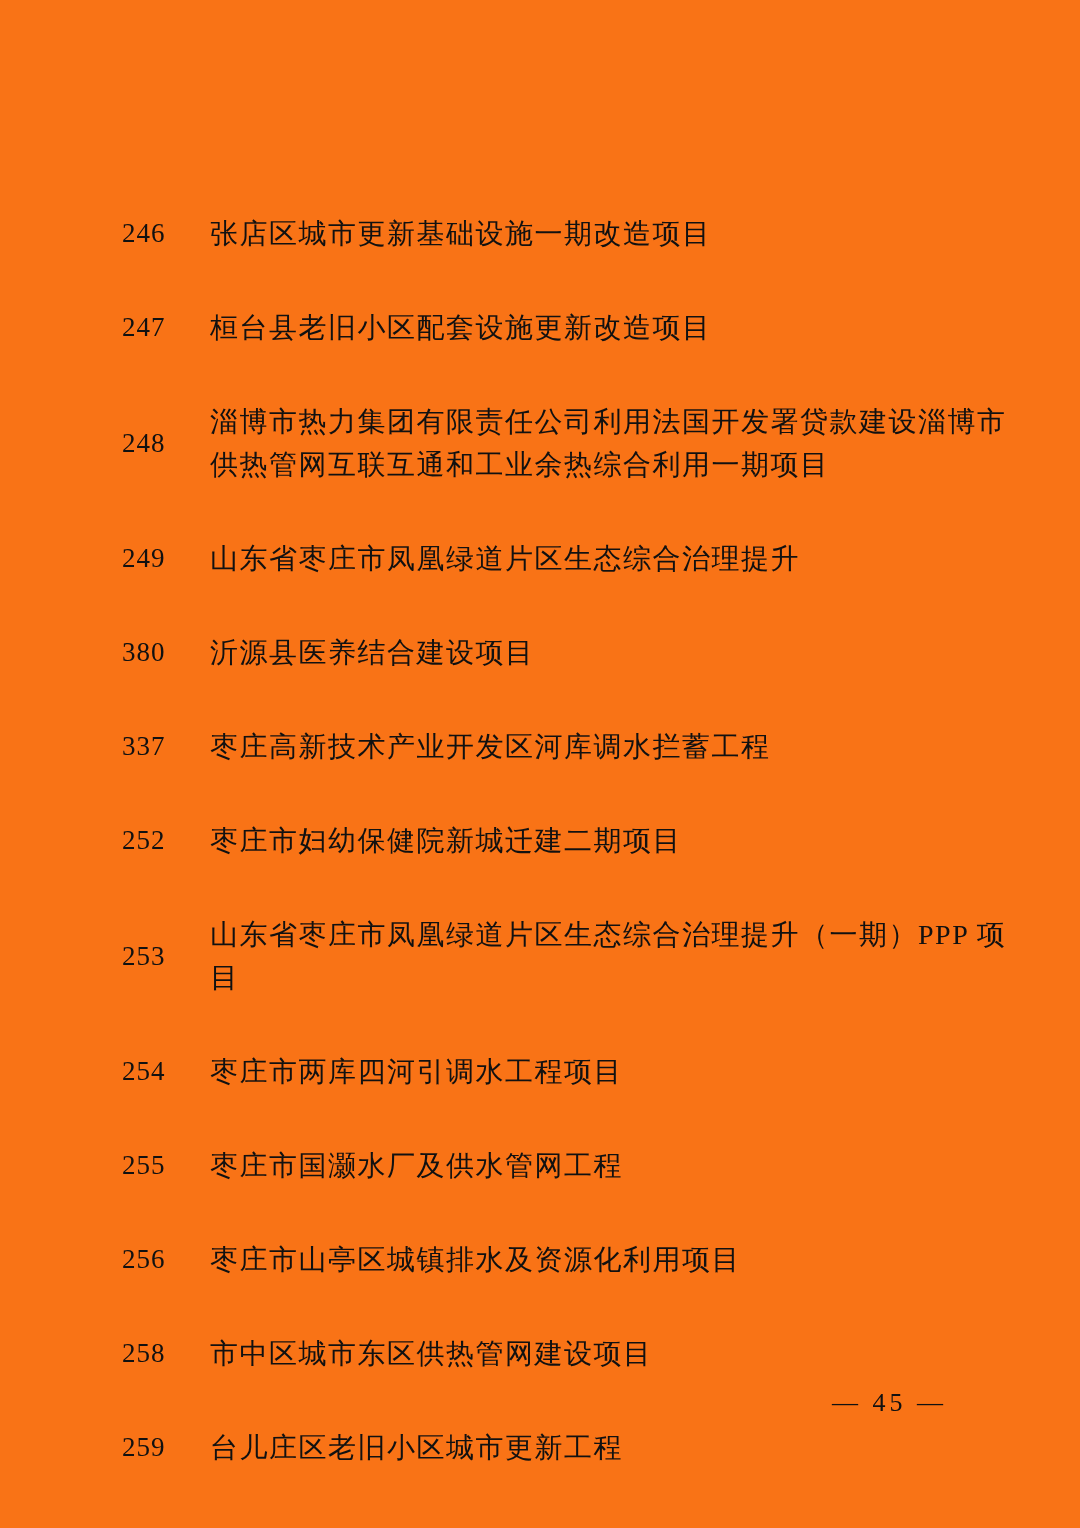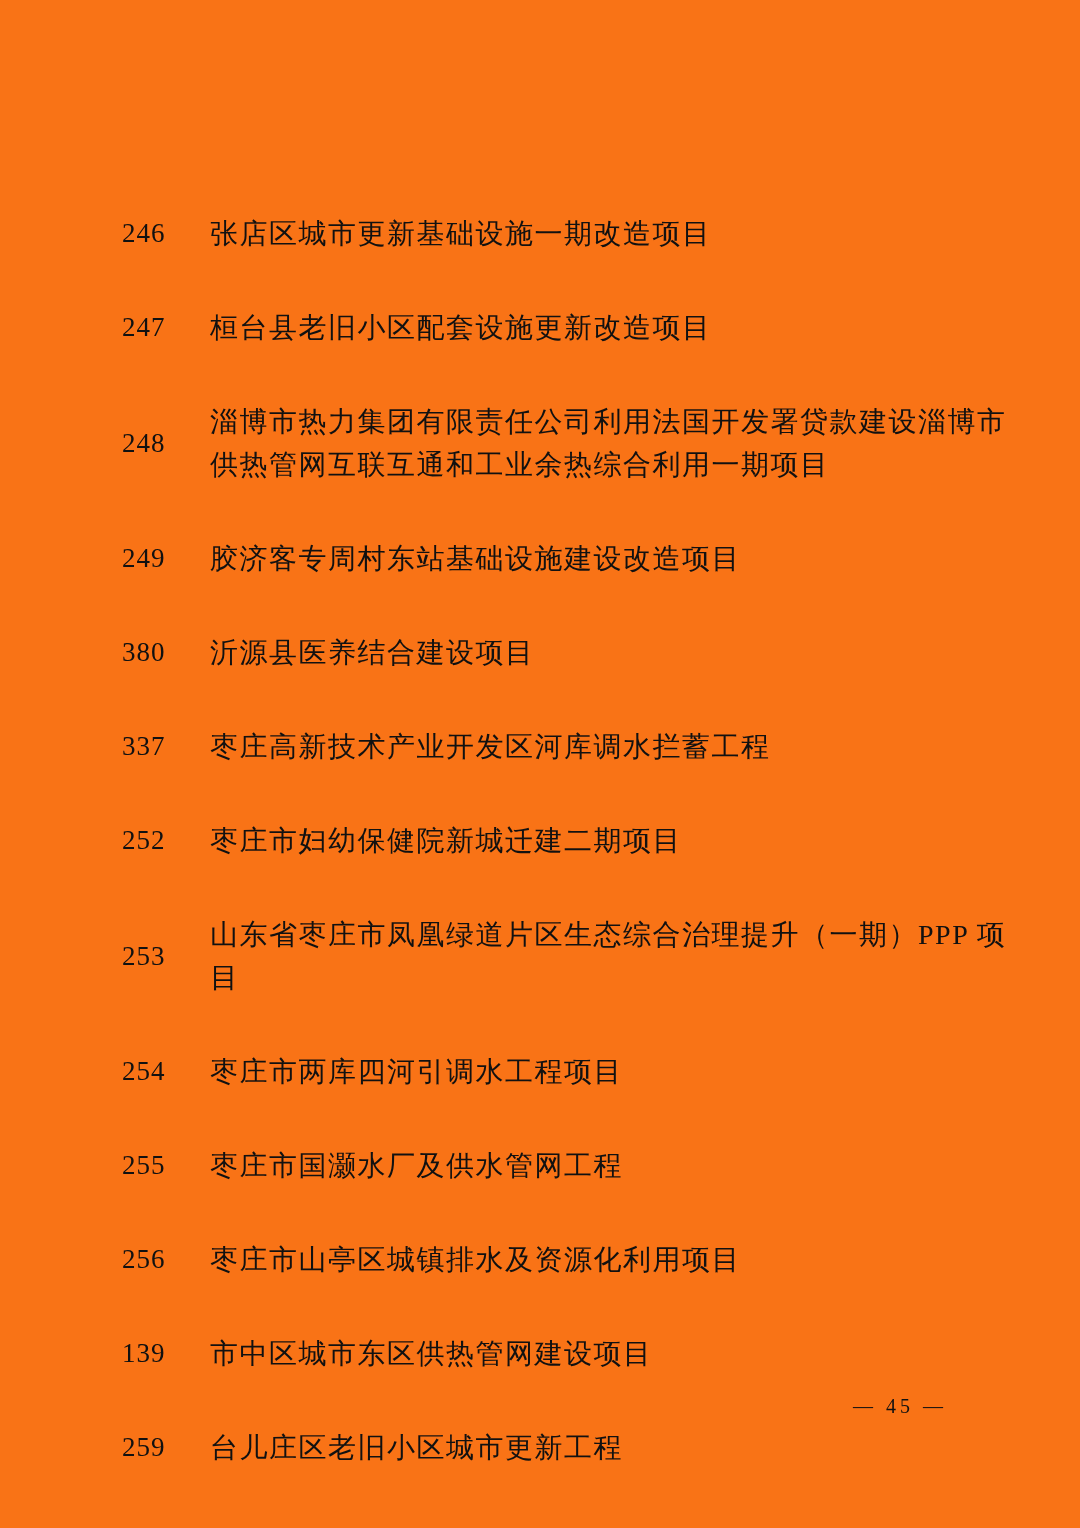--- a/index.html
+++ b/index.html
@@ -37,21 +37,21 @@
   .name {
     font-size: 28px;
     line-height: 43px;
     letter-spacing: 1.5px;
     font-family: Liberation Serif, serif;
   }
   .footer {
     position: absolute;
     right: 133px;
     bottom: 110px;
-    font-size: 20px;
+    font-size: 26px;
     letter-spacing: 4px;
     margin-top: 42px;
   }
 </style>
 </head>
 <body>
 
 <div class="page">
   <div class="list">
 
@@ -65,21 +65,21 @@
       <div class="name">桓台县老旧小区配套设施更新改造项目</div>
     </div>
 
     <div class="row">
       <div class="num">248</div>
       <div class="name">淄博市热力集团有限责任公司利用法国开发署贷款建设淄博市供热管网互联互通和工业余热综合利用一期项目</div>
     </div>
 
     <div class="row">
       <div class="num">249</div>
-      <div class="name">胶济客专周村东站基础设施建设改造项目</div>
+      <div class="name">山东省枣庄市凤凰绿道片区生态综合治理提升</div>
     </div>
 
     <div class="row">
       <div class="num">380</div>
       <div class="name">沂源县医养结合建设项目</div>
     </div>
 
     <div class="row">
       <div class="num">337</div>
       <div class="name">枣庄高新技术产业开发区河库调水拦蓄工程</div>
@@ -105,21 +105,21 @@
       <div class="name">枣庄市国灏水厂及供水管网工程</div>
     </div>
 
     <div class="row">
       <div class="num">256</div>
       <div class="name">枣庄市山亭区城镇排水及资源化利用项目</div>
     </div>
 
 
     <div class="row">
-      <div class="num">139</div>
+      <div class="num">258</div>
       <div class="name">市中区城市东区供热管网建设项目</div>
     </div>
 
     <div class="row">
       <div class="num">259</div>
       <div class="name">台儿庄区老旧小区城市更新工程</div>
     </div>
 
   </div>
 

